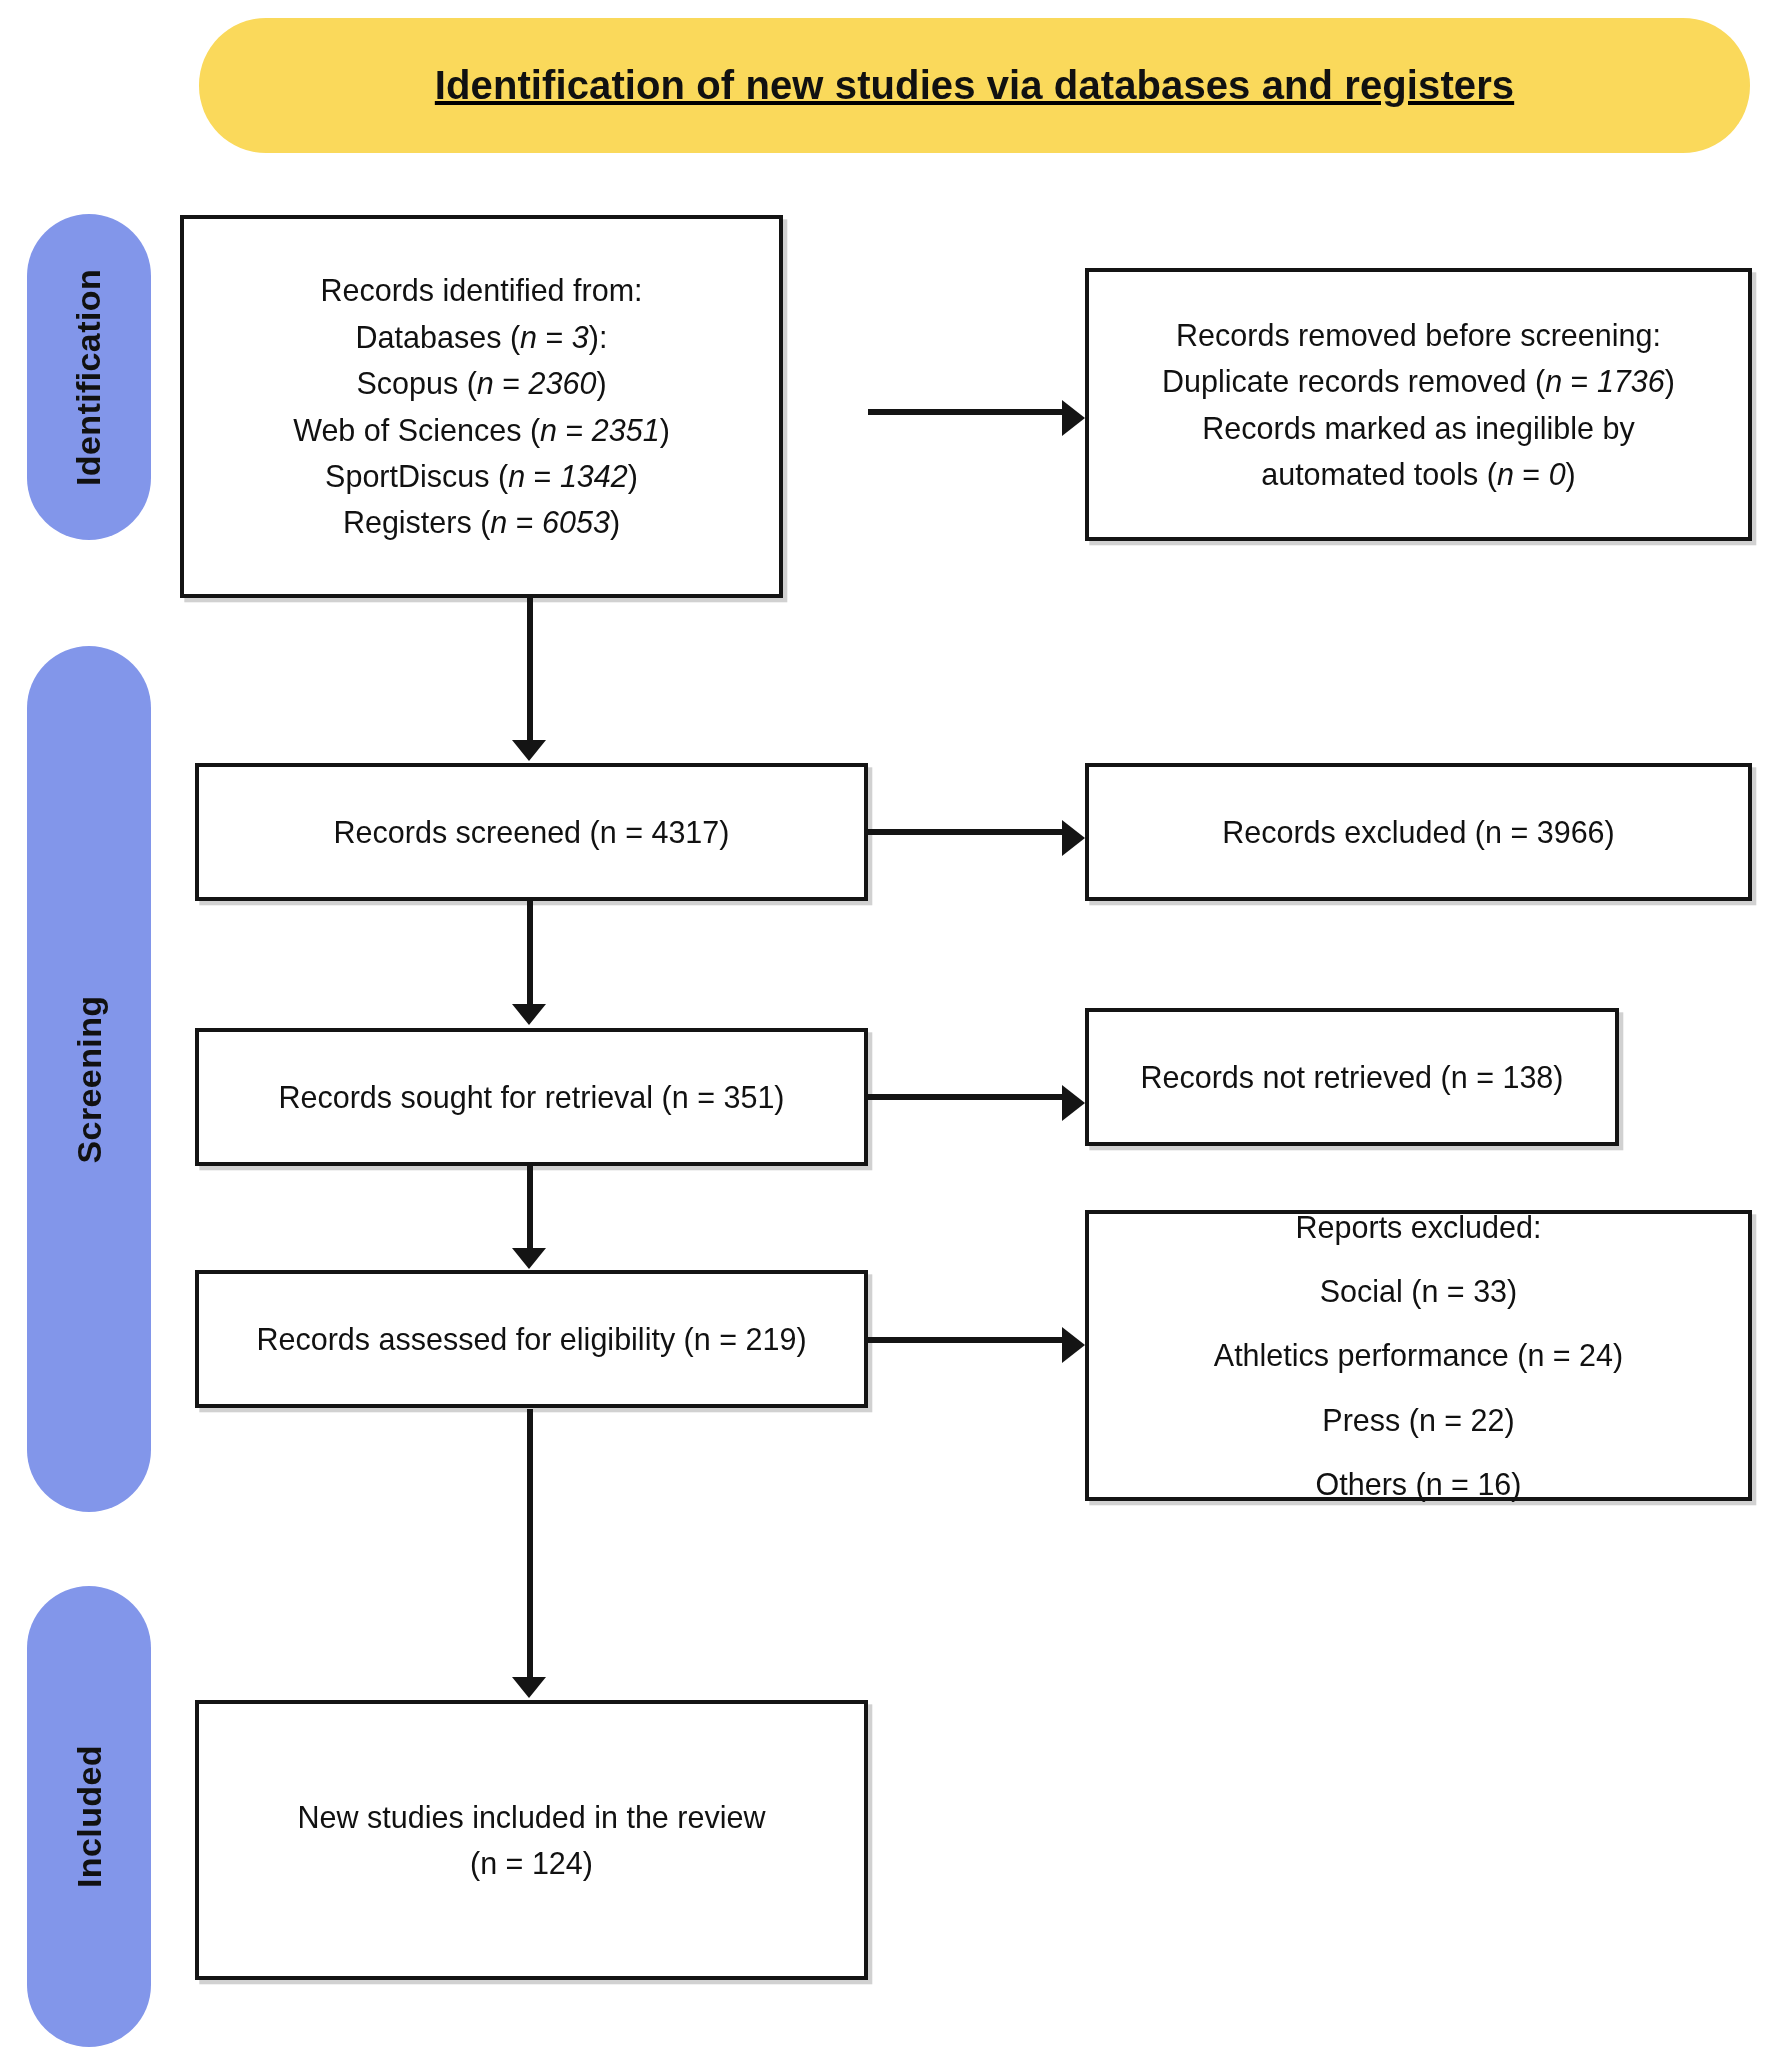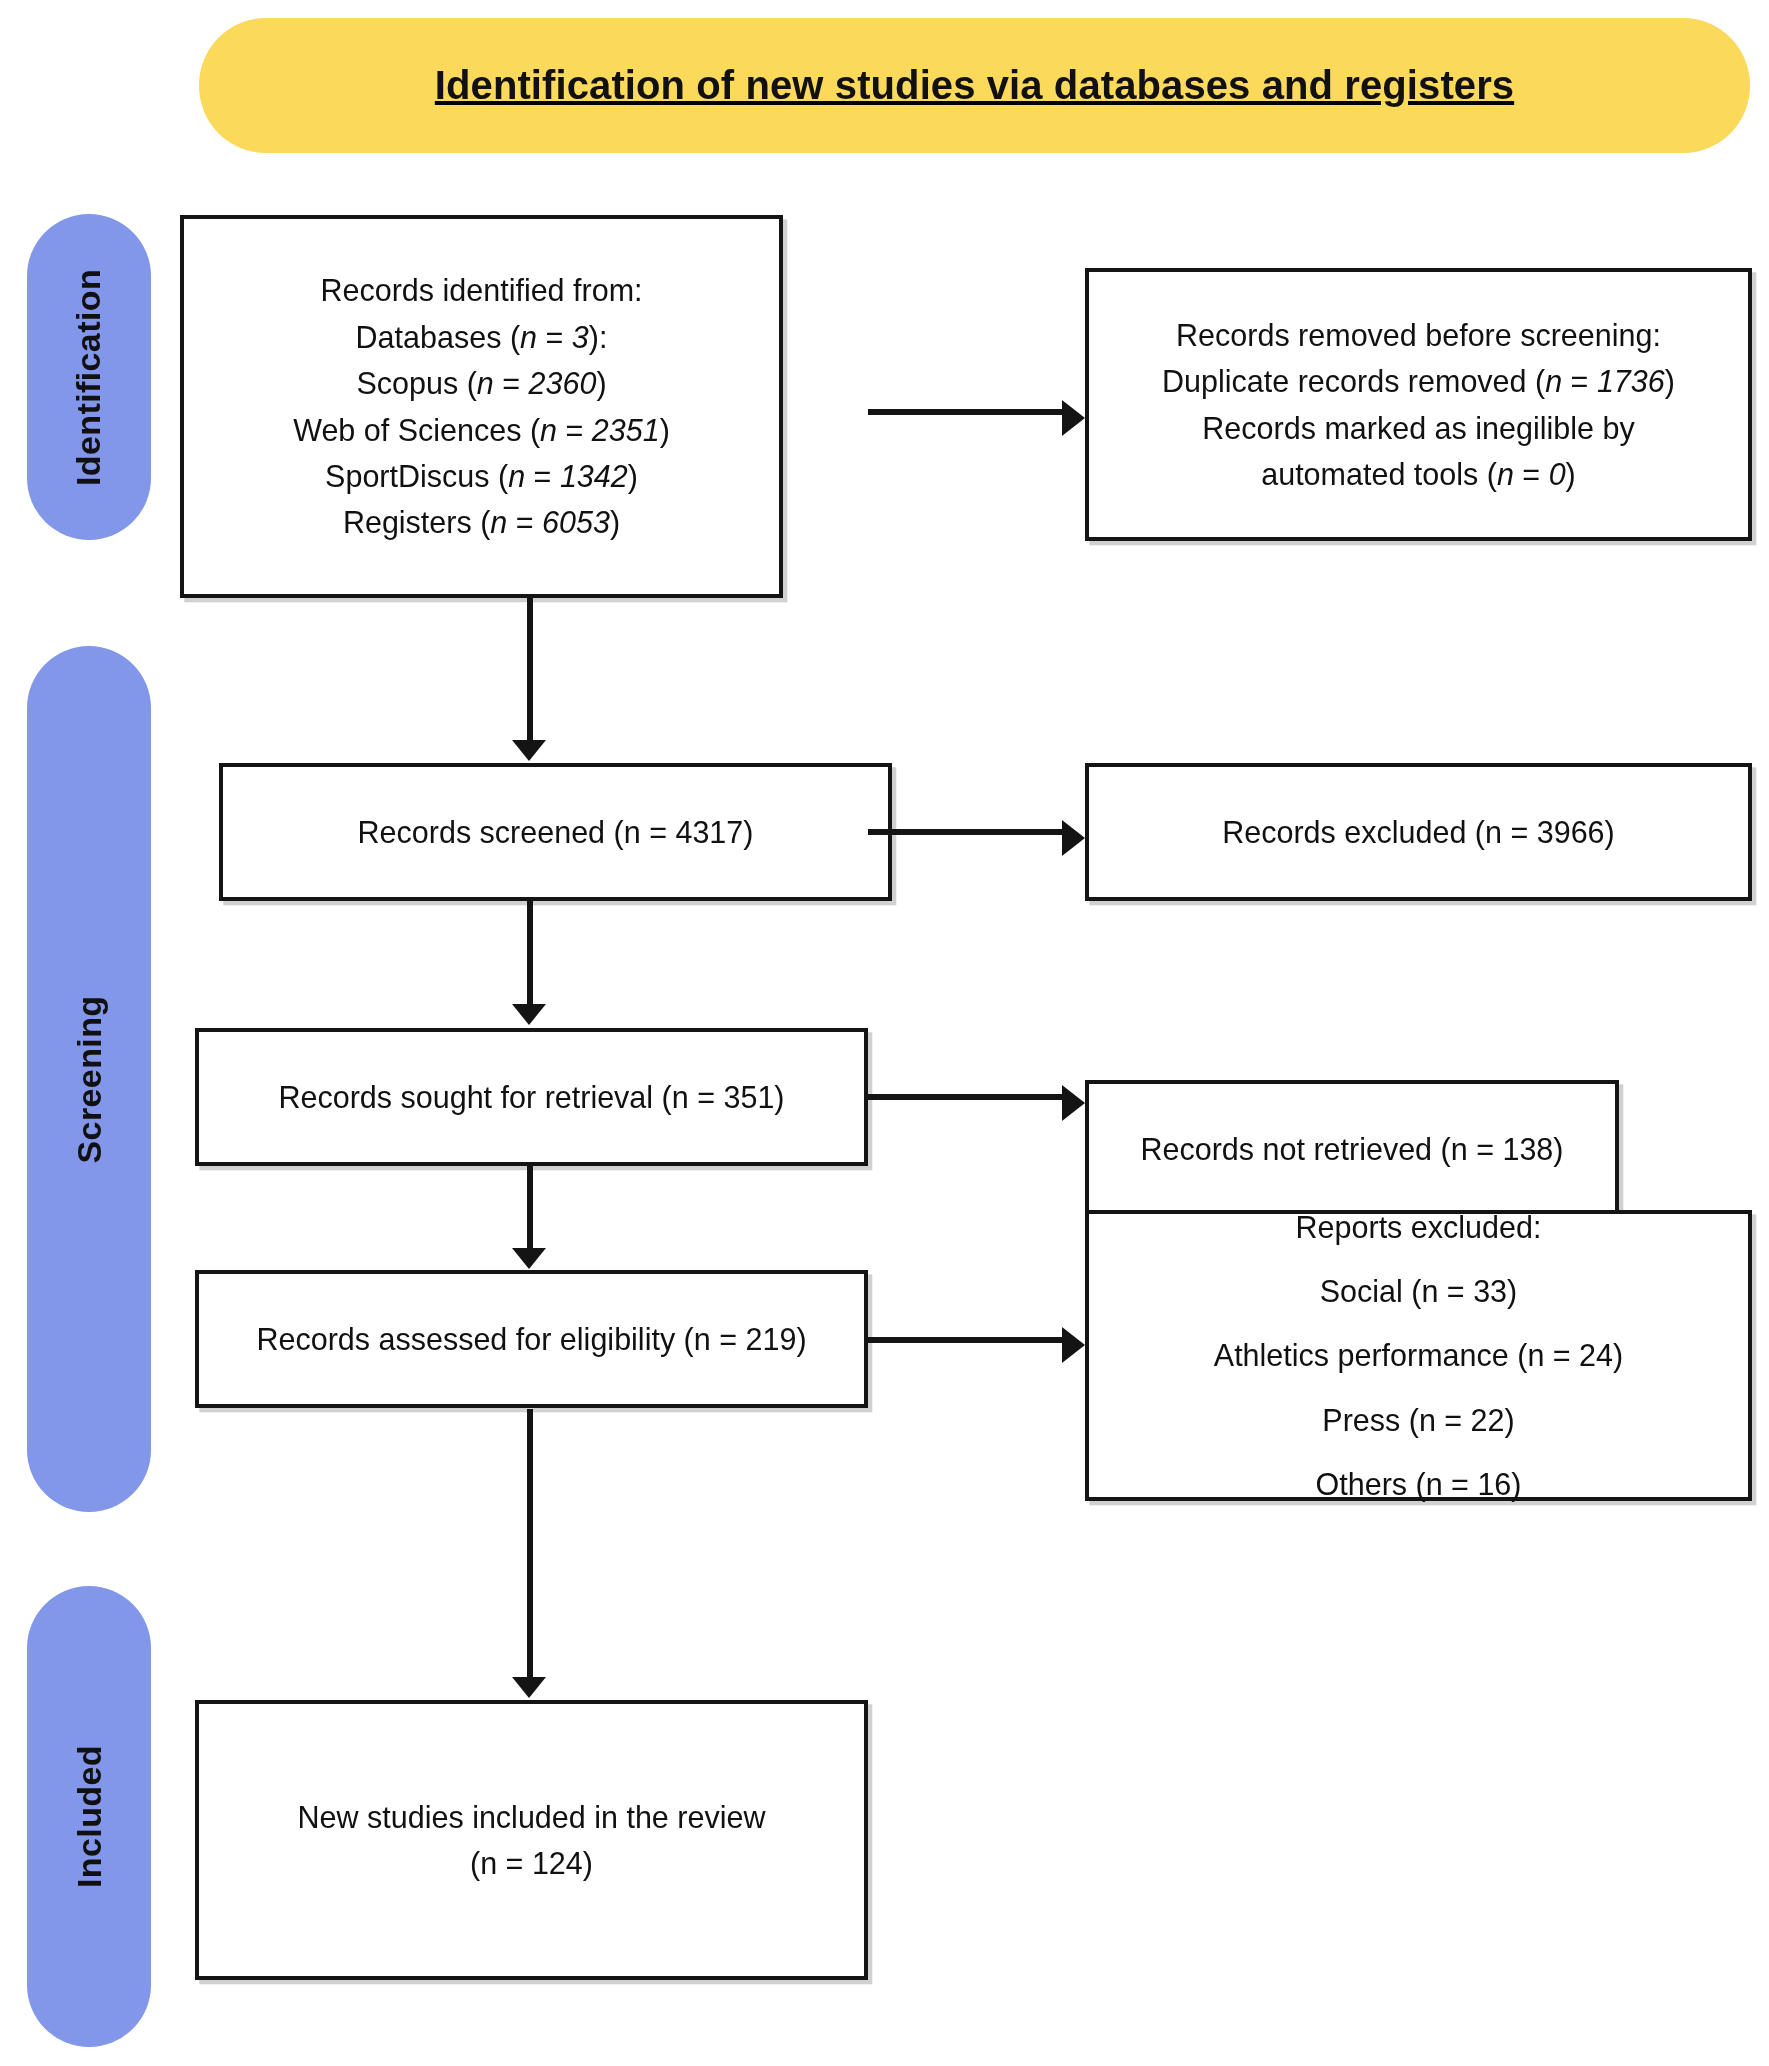--- a/index.html
+++ b/index.html
@@ -78,29 +78,29 @@
     font-size: 30.5px;
     line-height: 1.52;
     color: #111111;
     text-align: center;
     white-space: nowrap;
   }
   .fline i { font-style: italic; }
 
   
   #box-identified   { left: 180px; top: 215px;  width: 603px;  height: 383px; }
-  #box-screened     { left: 195px; top: 763px; width: 673px;  height: 138px; margin-left: 24px; }
+  #box-screened     { left: 195px; top: 763px; width: 673px;  height: 138px; }
   #box-sought       { left: 195px; top: 1028px; width: 673px;  height: 138px; }
   #box-assessed     { left: 195px; top: 1270px; width: 673px;  height: 138px; }
   #box-included     { left: 195px; top: 1700px; width: 673px;  height: 280px; }
 
   
   #box-removed      { left: 1085px; top: 268px;  width: 667px; height: 273px; }
   #box-excluded     { left: 1085px; top: 763px; width: 667px; height: 138px; }
-  #box-notretrieved { left: 1085px; top: 1080px; width: 534px; height: 138px; }
+  #box-notretrieved { left: 1085px; top: 1008px; width: 534px; height: 138px; }
   #box-repexcluded  { left: 1085px; top: 1210px; width: 667px; height: 291px; gap: 18px; }
 
   
   .vline {
     position: absolute;
     left: 527px;
     width: 5.7px;
     background: #141414;
   }
   .vhead {

